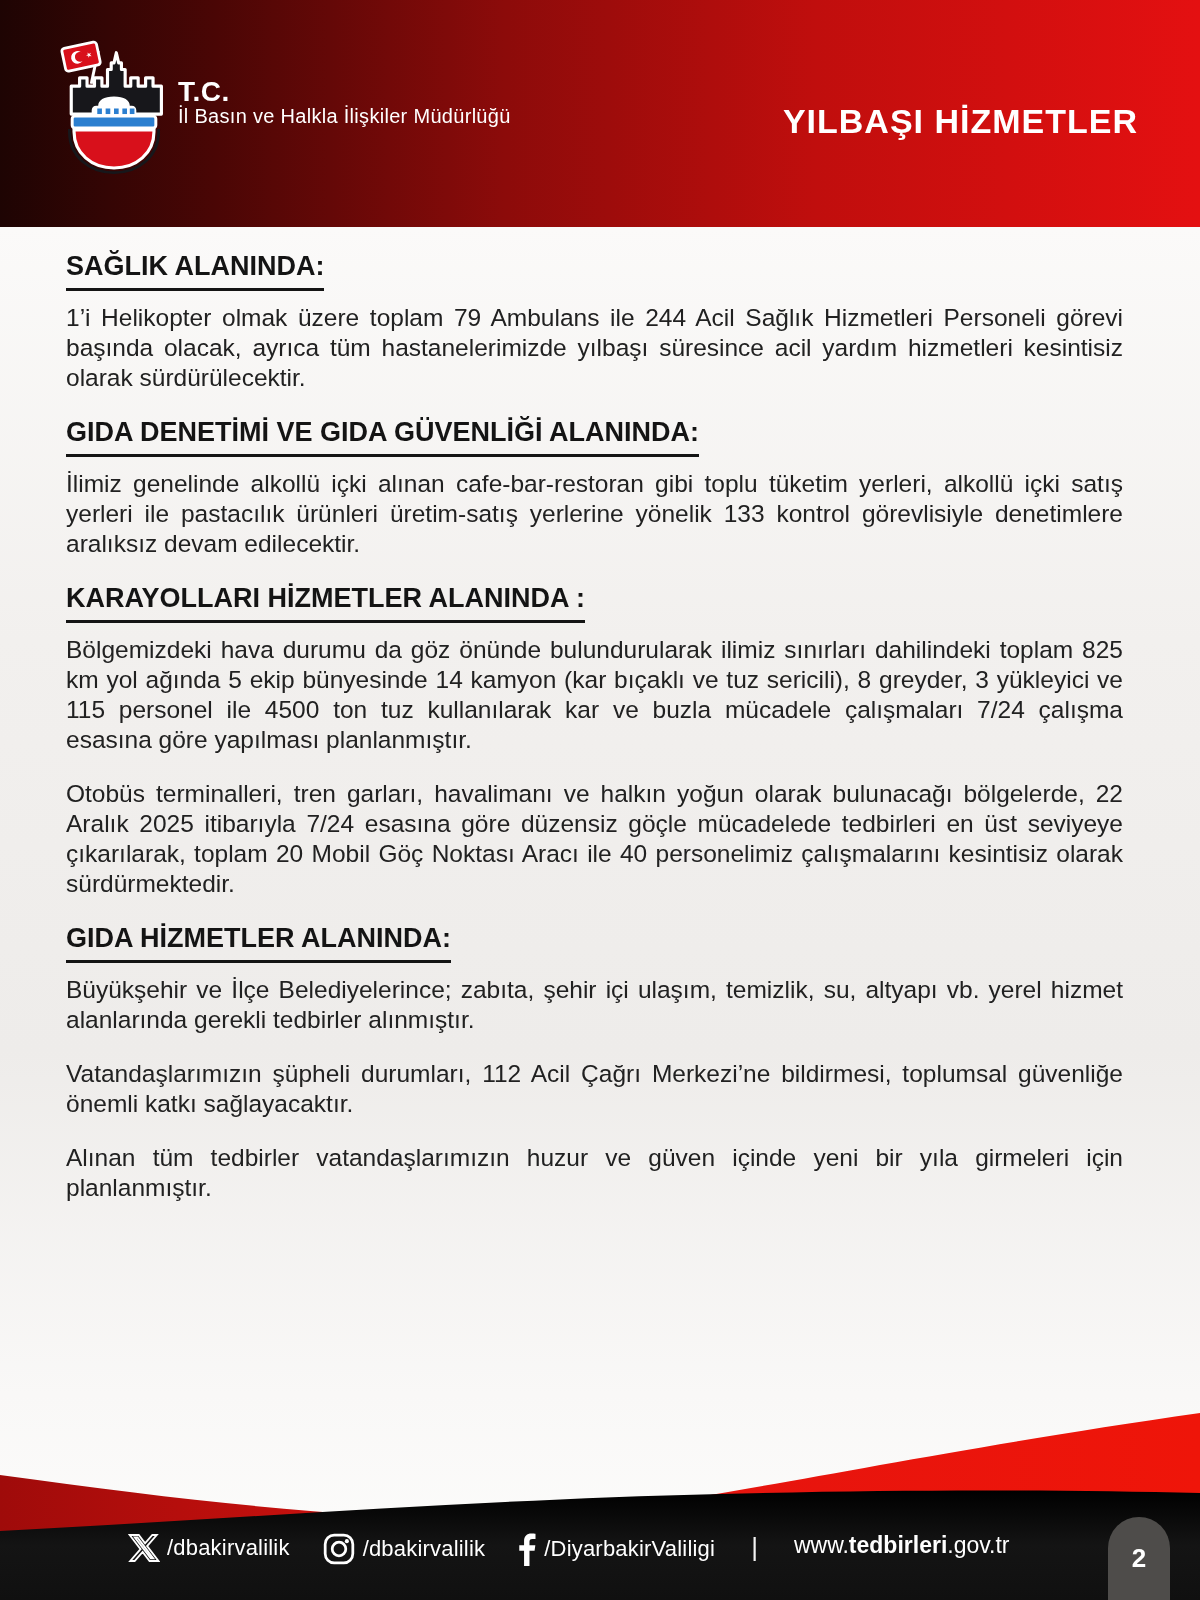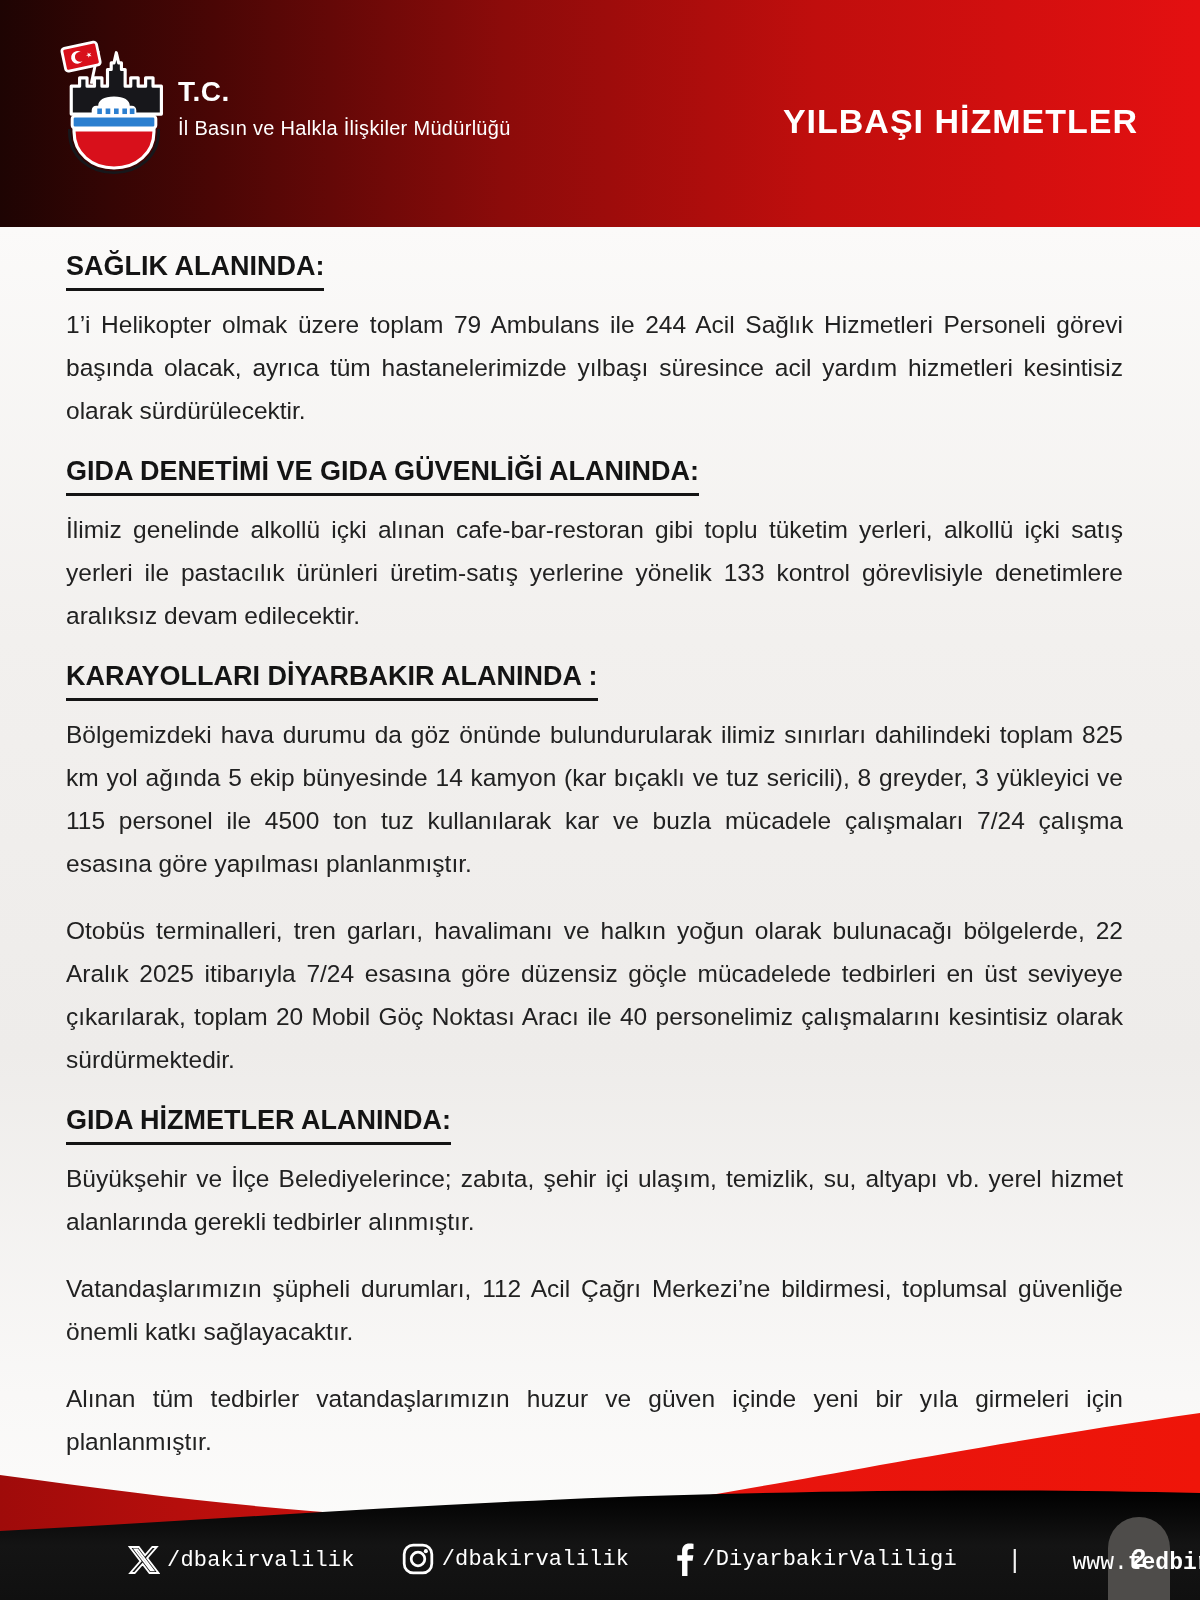--- a/index.html
+++ b/index.html
@@ -11,57 +11,57 @@
 
   
   .header {
     position:absolute; top:0; left:0; width:1200px; height:227px;
     background:linear-gradient(90deg,#1e0403 0%, #4a0605 18%, #8c0b0a 42%, #c00e0d 68%, #e41011 100%);
   }
   .logo { position:absolute; left:58px; top:36px; width:112px; height:158px; }
   .agency { position:absolute; left:178px; top:78px; color:#ffffff; line-height:1; }
   .agency .org-prefix { font-size:28px; font-weight:bold; letter-spacing:.5px; }
   .agency .org-name { font-size:35px; font-weight:bold; letter-spacing:.5px; margin-top:5px; }
-  .agency .org-dept { font-size:20px; font-weight:normal; margin-top:12px; letter-spacing:.3px; }
+  .agency .org-dept { font-size:20px; font-weight:normal; margin-top:0; letter-spacing:.3px; }
   .banner-title {
     position:absolute; right:62px; top:102px; color:#ffffff;
     font-size:34px; font-weight:bold; letter-spacing:1px;
   }
 
   
   .content-area {
     position:absolute; top:227px; left:0; right:0; bottom:0;
     background:linear-gradient(180deg,#fbfaf9 0%, #f2f0ee 30%, #eeecea 60%, #f9f8f7 85%, #fdfdfc 100%);
   }
   .content { padding:24px 65px 0 66px; color:#1e1e1e; }
   .section h2 {
     font-size:27px; font-weight:bold; color:#141414;
     margin:24px 0 12px 0; letter-spacing:0;
   }
   .section:first-child h2 { margin-top:0; }
   .section h2 span {
     display:inline-block; border-bottom:3px solid #141414; padding-bottom:6px;
   }
   .section p {
-    font-size:24.5px; line-height:43px; text-align:justify;
+    font-size:24.5px; line-height:30px; text-align:justify;
     margin:0 12px 24px 0; color:#212121;
   }
 
   
   .footer { position:absolute; left:0; bottom:0; width:1200px; height:232px; }
   .waves { position:absolute; left:0; bottom:0; width:1200px; height:232px; display:block; }
   .page-tab {
     position:absolute; right:30px; bottom:0; width:62px; height:83px;
     background:#4e4c4a; border-radius:31px 31px 0 0; z-index:3;
     display:flex; align-items:center; justify-content:center;
   }
   .page-tab span { color:#ffffff; font-size:26px; font-weight:bold; }
   .footer-row {
     position:absolute; left:0; bottom:24px; width:1105px; height:44px; z-index:4;
-    display:flex; align-items:flex-end; gap:46px; padding-left:128px; color:#ffffff;font-family:Liberation Mono, monospace;
+    display:flex; align-items:flex-start; gap:32px; padding-left:128px; color:#ffffff;
   }
   .social-item { display:flex; align-items:center; gap:7px; cursor:pointer; }
   .social-item .handle { font-size:22px; letter-spacing:.2px; }
   .sep { font-size:26px; font-weight:normal; opacity:.95; margin:0 4px; }
   .website { font-size:23px; cursor:pointer; }
   .website b { font-weight:bold; }
   .icon-svg { display:block; }
 </style>
 </head>
 <body>
@@ -108,21 +108,21 @@
     <div class="content">
       <div class="section">
         <h2><span>SAĞLIK ALANINDA:</span></h2>
         <p>1’i Helikopter olmak üzere toplam 79 Ambulans ile 244 Acil Sağlık Hizmetleri Personeli görevi başında olacak, ayrıca tüm hastanelerimizde yılbaşı süresince acil yardım hizmetleri kesintisiz olarak sürdürülecektir.</p>
       </div>
       <div class="section">
         <h2><span>GIDA DENETİMİ VE GIDA GÜVENLİĞİ ALANINDA:</span></h2>
         <p>İlimiz genelinde alkollü içki alınan cafe-bar-restoran gibi toplu tüketim yerleri, alkollü içki satış yerleri ile pastacılık ürünleri üretim-satış yerlerine yönelik 133 kontrol görevlisiyle denetimlere aralıksız devam edilecektir.</p>
       </div>
       <div class="section">
-        <h2><span>KARAYOLLARI DİYARBAKIR ALANINDA :</span></h2>
+        <h2><span>KARAYOLLARI HİZMETLER ALANINDA :</span></h2>
         <p>Bölgemizdeki hava durumu da göz önünde bulundurularak ilimiz sınırları dahilindeki toplam 825 km yol ağında 5 ekip bünyesinde 14 kamyon (kar bıçaklı ve tuz sericili), 8 greyder, 3 yükleyici ve 115 personel ile 4500 ton tuz kullanılarak kar ve buzla mücadele çalışmaları 7/24 çalışma esasına göre yapılması planlanmıştır.</p>
       </div>
       <div class="section">
         <p>Otobüs terminalleri, tren garları, havalimanı ve halkın yoğun olarak bulunacağı bölgelerde, 22 Aralık 2025 itibarıyla 7/24 esasına göre düzensiz göçle mücadelede tedbirleri en üst seviyeye çıkarılarak, toplam 20 Mobil Göç Noktası Aracı ile 40 personelimiz çalışmalarını kesintisiz olarak sürdürmektedir.</p>
       </div>
       <div class="section">
         <h2><span>GIDA HİZMETLER ALANINDA:</span></h2>
         <p>Büyükşehir ve İlçe Belediyelerince; zabıta, şehir içi ulaşım, temizlik, su, altyapı vb. yerel hizmet alanlarında gerekli tedbirler alınmıştır.</p>
         <p>Vatandaşlarımızın şüpheli durumları, 112 Acil Çağrı Merkezi’ne bildirmesi, toplumsal güvenliğe önemli katkı sağlayacaktır.</p>
         <p>Alınan tüm tedbirler vatandaşlarımızın huzur ve güven içinde yeni bir yıla girmeleri için planlanmıştır.</p>

